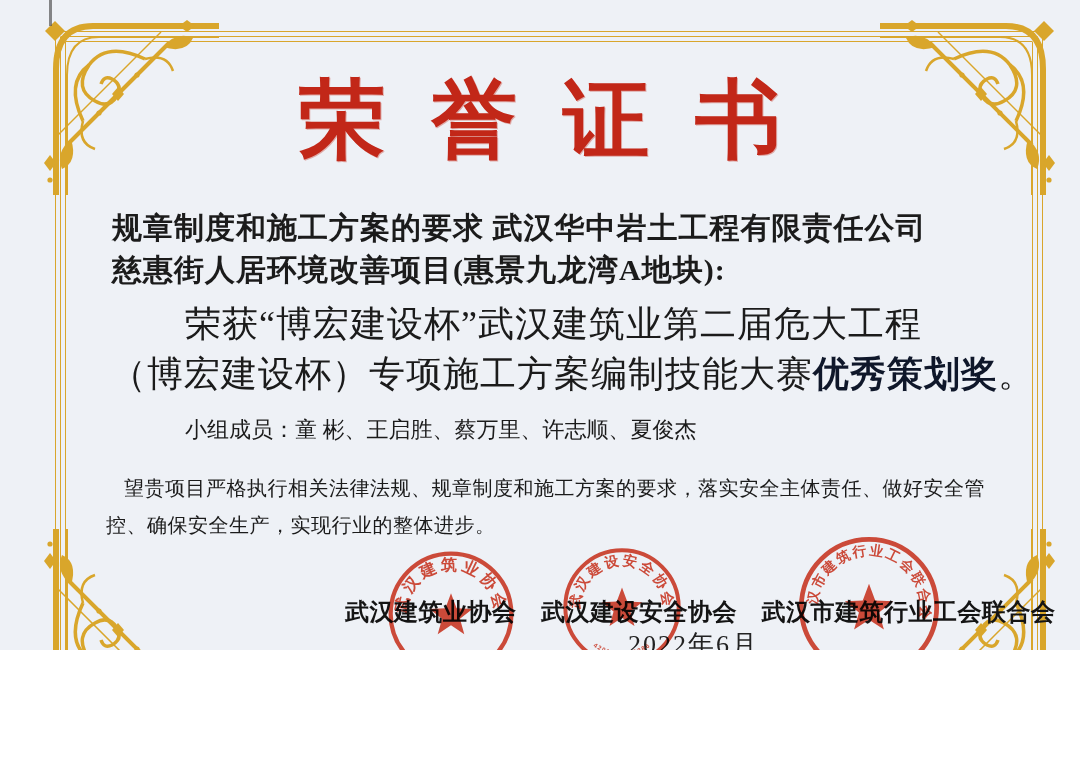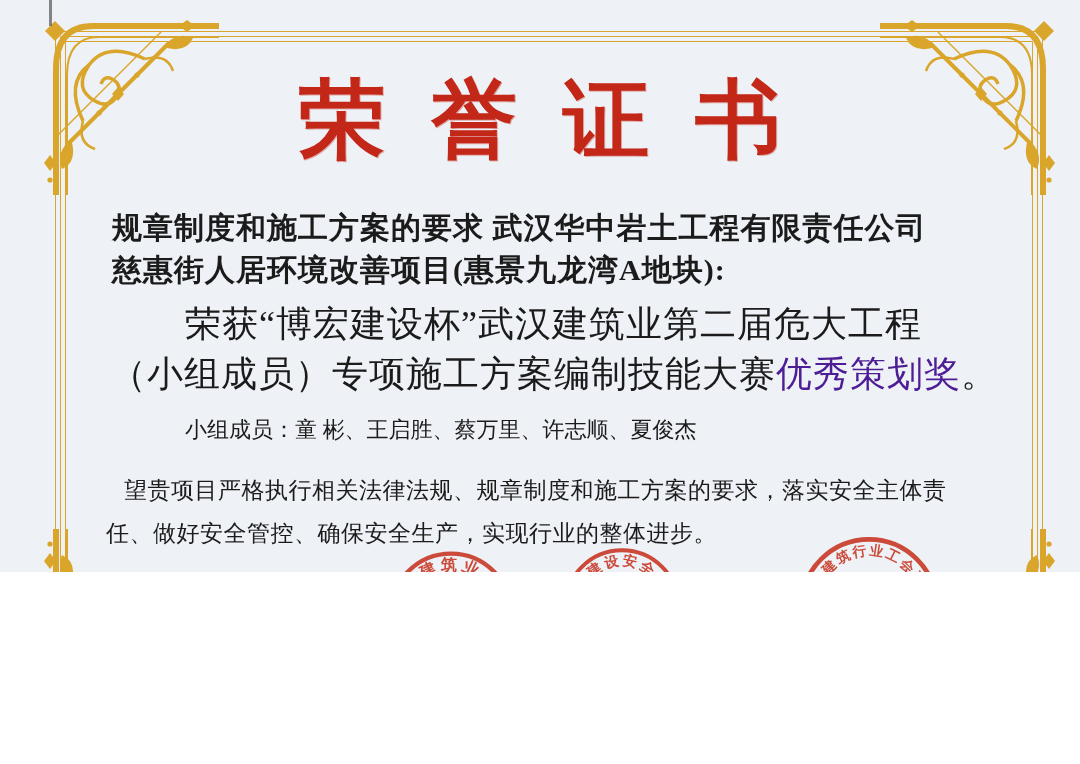--- a/index.html
+++ b/index.html
@@ -1,17 +1,17 @@
 <!DOCTYPE html>
 <html><head>
 <meta charset="utf-8">
 <style>
   html,body{margin:0;padding:0;background:#ffffff;}
   #stage{
-    position:relative;width:1080px;height:572px;overflow:hidden;
+    position:relative;width:1080px;height:650px;overflow:hidden;
     background:#eef1f6;
     font-family:"Liberation Serif","DejaVu Serif",serif;
   }
   
   .scan-bottom{position:absolute;left:0;top:727px;width:1080px;height:37px;background:#ffffff;}
   .scan-edge-mark{position:absolute;left:49px;top:0;width:3px;height:26px;background:#4a4a4a;opacity:.65;}
 
   
   .bline{position:absolute;border:1.6px solid #d9a62b;box-sizing:border-box;border-radius:1px;}
   .b-outer{left:55px;top:31px;width:988px;height:661px;}
@@ -29,25 +29,25 @@
     position:absolute;left:0;top:62px;width:1080px;text-align:center;
     font-size:86px;font-weight:bold;color:#c22718;
     letter-spacing:46px;padding-left:46px;box-sizing:border-box;
     text-shadow:1px 1px 0 rgba(194,39,24,.35);
   }
   .line{position:absolute;color:#1b1b1b;white-space:nowrap;}
   .recip1{left:112px;top:208px;font-size:30px;font-weight:bold;letter-spacing:1px;}
   .recip2{left:112px;top:250px;font-size:30px;font-weight:bold;letter-spacing:1px;}
   .award1{left:185px;top:300px;font-size:36px;letter-spacing:1px;}
   .award2{left:110px;top:350px;font-size:36px;letter-spacing:1px;}
-  .award-red{color:#4c1d95;}
+  .award-red{color:#0f172a;font-weight:bold;}
   .members{left:185px;top:409px;font-size:22px;margin-top:6px;}
   .message{
     position:absolute;left:106px;top:470px;width:880px;
-    font-size:23px;line-height:1.85;color:#1b1b1b;text-indent:18px;
+    font-size:20px;line-height:1.85;color:#1b1b1b;text-indent:18px;
     letter-spacing:.5px;
   }
   .issuers{left:345px;top:596px;font-size:24px;font-weight:bold;letter-spacing:.5px;color:#141414;}
   .date{left:628px;top:627px;font-size:26px;letter-spacing:2px;color:#222;}
 
   
   .seal{position:absolute;mix-blend-mode:multiply;opacity:.93;}
   .seal-1{left:385px;top:548px;width:132px;height:132px;}
   .seal-2{left:560px;top:545px;width:124px;height:124px;}
   .seal-3{left:795px;top:533px;width:148px;height:148px;}
@@ -107,21 +107,21 @@
   <svg class="corner c-br" viewBox="0 0 180 180">
       <use href="#corner-orn"></use>
     </svg>
 
   <div class="title">荣誉证书</div>
 
   <div class="line recip1">规章制度和施工方案的要求  武汉华中岩土工程有限责任公司</div>
   <div class="line recip2">慈惠街人居环境改善项目(惠景九龙湾A地块):</div>
 
   <div class="line award1">荣获“博宏建设杯”武汉建筑业第二届危大工程</div>
-  <div class="line award2"><span>（小组成员）专项施工方案编制技能大赛</span><span class="award-red">优秀策划奖</span><span>。</span></div>
+  <div class="line award2"><span>（博宏建设杯）专项施工方案编制技能大赛</span><span class="award-red">优秀策划奖</span><span>。</span></div>
 
   <div class="line members">小组成员：童  彬、王启胜、蔡万里、许志顺、夏俊杰</div>
 
   <div class="message">望贵项目严格执行相关法律法规、规章制度和施工方案的要求，落实安全主体责任、做好安全管控、确保安全生产，实现行业的整体进步。</div>
 
   <div class="line issuers">武汉建筑业协会　武汉建设安全协会　武汉市建筑行业工会联合会</div>
   <div class="line date">2022年6月</div>
 
   <svg class="seal seal-1" viewBox="0 0 140 140">
     <circle class="ring" cx="70" cy="70" r="64"></circle>

